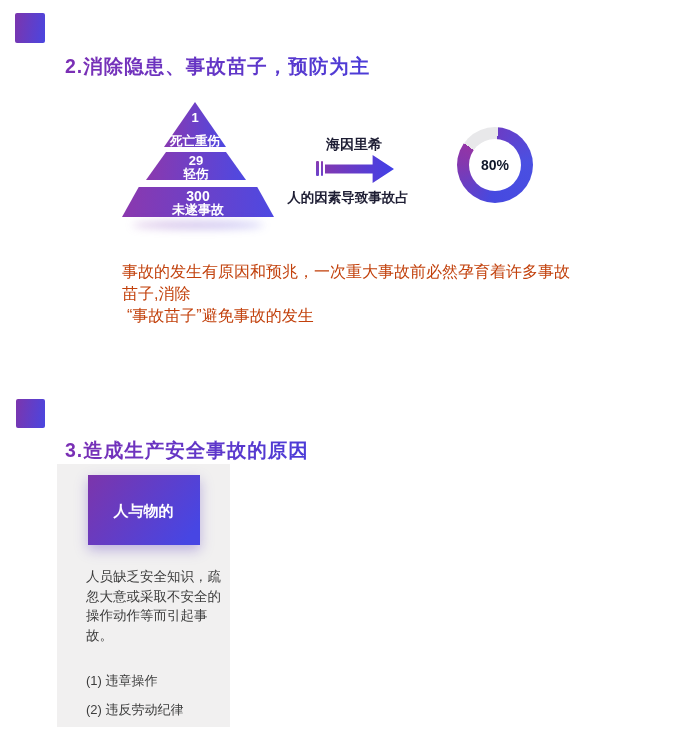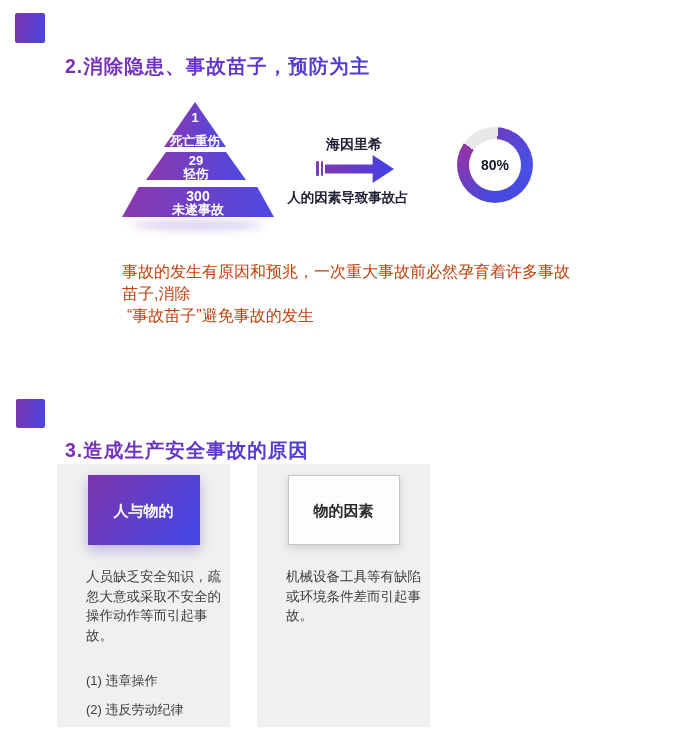--- a/index.html
+++ b/index.html
@@ -167,21 +167,15 @@
     <div class="card-title-box">
       <span>人与物的</span>
     </div>
     <div class="card-body">人员缺乏安全知识，疏忽大意或采取不安全的操作动作等而引起事故。</div>
     <div class="card-list">
       <div class="item">(1) 违章操作</div>
       <div class="item">(2) 违反劳动纪律</div>
     </div>
   </div>
 
-  <div class="card">
-    <div class="card-title-box white">
-      <span>物的因素</span>
-    </div>
-    <div class="card-body">机械设备工具等有缺陷或环境条件差而引起事故。</div>
-  </div>
 
 
 </div>
 
 </body></html>

